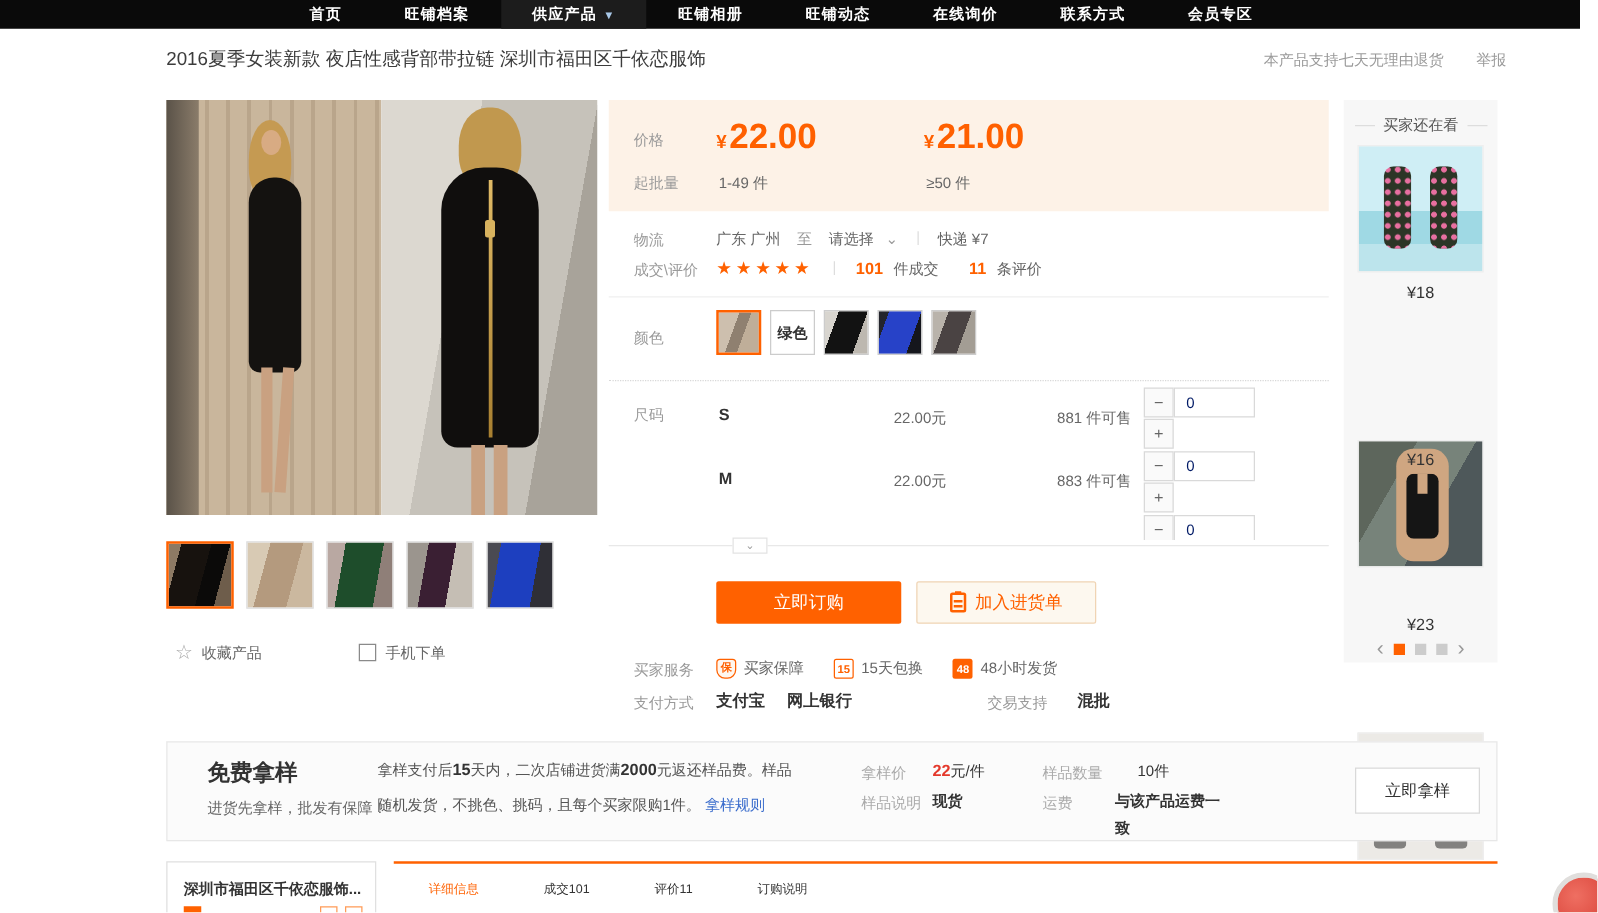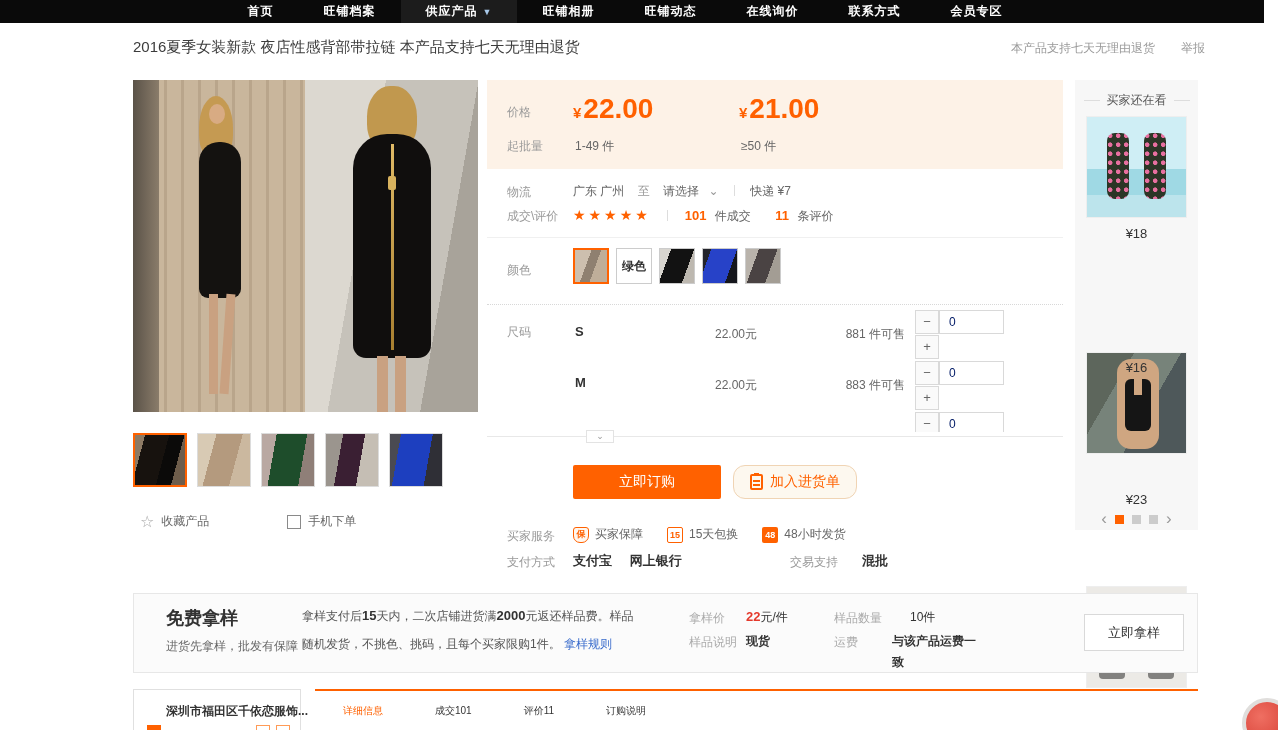--- a/index.html
+++ b/index.html
@@ -99,22 +99,22 @@
   .step-plus  { left:0; top:25px; }
   .step-input { position:absolute; left:24px; top:0; width:65px; height:24px; border:1px solid #d9d9d9;
     font-size:12px; color:#001a66; padding-left:9px; outline:none; }
   .size-expander-line { position:absolute; left:487px; top:436px; width:576px; border-top:1px solid #e8e8e8; }
   .size-expander { position:absolute; left:586px; top:430px; width:28px; height:13px; background:#fff;
     border:1px solid #e3e3e3; color:#999; font-size:9px; text-align:center; line-height:11px; cursor:pointer; }
 
   
   .btn-order { position:absolute; left:573px; top:465px; width:148px; height:34px; background:#ff6100;
     color:#fff; font-size:14px; border:none; border-radius:2px; cursor:pointer; }
-  .btn-cart { position:absolute; left:733px; top:465px; width:124px; height:34px; background:#fdf8ef;
-    border:1px solid #f0d4b4; border-radius:12px; color:#ff6100; font-size:14px; cursor:pointer;
+  .btn-cart { position:absolute; left:733px; top:465px; width:144px; height:34px; background:#fdf8ef;
+    border:1px solid #f0d4b4; border-radius:2px; color:#ff6100; font-size:14px; cursor:pointer;
     display:flex; align-items:center; justify-content:center; gap:7px; }
   .clip-ic { width:13px; height:16px; border:2px solid #ff6100; border-radius:2px; position:relative;
     background:linear-gradient(#ff6100,#ff6100) center 4px/7px 2px no-repeat,
                linear-gradient(#ff6100,#ff6100) center 8px/7px 2px no-repeat; }
   .clip-ic:before { content:""; position:absolute; left:2px; top:-3px; width:5px; height:3px; background:#ff6100; }
 
   
   .svc-items { position:absolute; left:573px; top:526px; display:flex; gap:24px; align-items:center; }
   .svc { display:flex; align-items:center; gap:6px; font-size:12px; color:#666; }
   .badge { width:16px; height:16px; font-size:9px; font-weight:bold; display:flex; align-items:center; justify-content:center; }
@@ -158,21 +158,21 @@
   .sample .d2 { position:absolute; left:168px; top:42px; font-size:12px; color:#555; }
   .sample b { font-size:13px; color:#333; }
   .sample a { color:#3a6ccc; text-decoration:none; cursor:pointer; }
   .sm-lbl { position:absolute; font-size:12px; color:#aaa; }
   .sm-val { position:absolute; font-size:12px; color:#333; }
   .btn-sample { position:absolute; left:950px; top:20px; width:100px; height:37px; background:#fff;
     border:1px solid #d9d9d9; font-size:13px; color:#333; cursor:pointer; }
 
   
   .seller-box { position:absolute; left:133px; top:689px; width:168px; height:60px; border:1px solid #e0e0e0; background:#fff; }
-  .seller-box .name { position:absolute; left:13px; top:13px; font-size:12px; font-weight:bold; color:#333; white-space:nowrap;margin-left:19px; }
+  .seller-box .name { position:absolute; left:13px; top:13px; font-size:12px; font-weight:bold; color:#333; white-space:nowrap; }
   .mini-ic { position:absolute; top:35px; width:14px; height:13px; }
   .mini-fill { background:#ff6100; }
   .mini-line { border:1px solid #ff9b57; background:#fff; }
   .tabbar { position:absolute; left:315px; top:689px; width:883px; height:41px; background:#fff; border-top:2px solid #ff6100;
     display:flex; align-items:center; gap:52px; padding-left:28px; }
   .tab { font-size:10px; color:#333; cursor:pointer; }
   .tab.active { color:#ff6100; }
 
   .float-ball { position:absolute; right:-14px; bottom:-18px; width:50px; height:50px; border-radius:50%;
     background:radial-gradient(circle at 35% 35%,#ef6f62,#d43a30); border:4px solid #e0dedc; cursor:pointer; }
@@ -190,21 +190,21 @@
       <span class="nav-arrow">▼</span>
     </div>
     <div class="nav-item">旺铺相册</div>
     <div class="nav-item">旺铺动态</div>
     <div class="nav-item">在线询价</div>
     <div class="nav-item">联系方式</div>
     <div class="nav-item">会员专区</div>
   </div>
 
   <div class="header-row">
-    <div class="page-title">2016夏季女装新款 夜店性感背部带拉链 本产品支持七天无理由退货</div>
+    <div class="page-title">2016夏季女装新款 夜店性感背部带拉链 深圳市福田区千依恋服饰</div>
     <div class="header-right">
       <span>本产品支持七天无理由退货</span>
       <span>举报</span>
     </div>
   </div>
 
   <div class="gallery">
     <div class="ph-left">
       <div class="doorstrip"></div>
         <div class="hair"></div>

